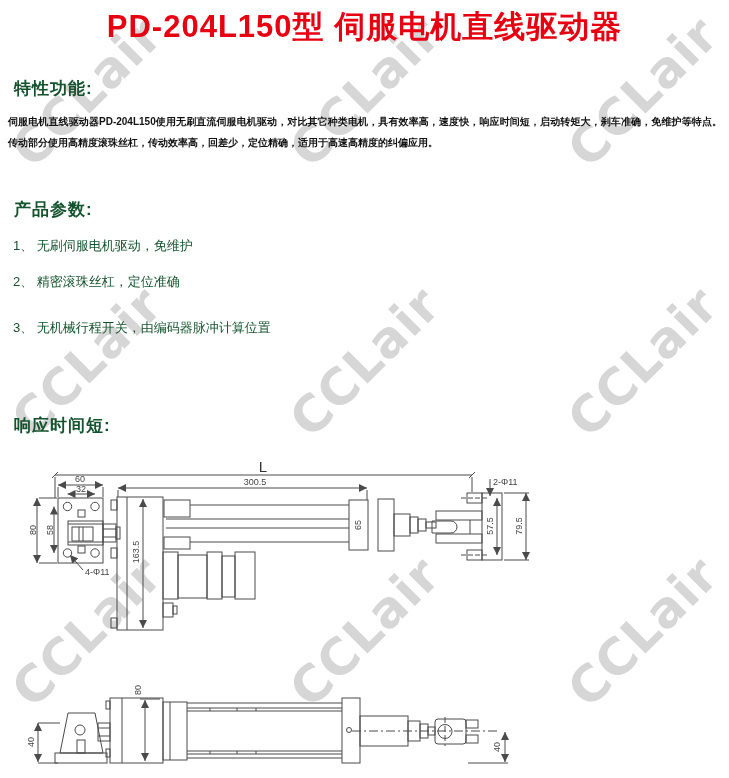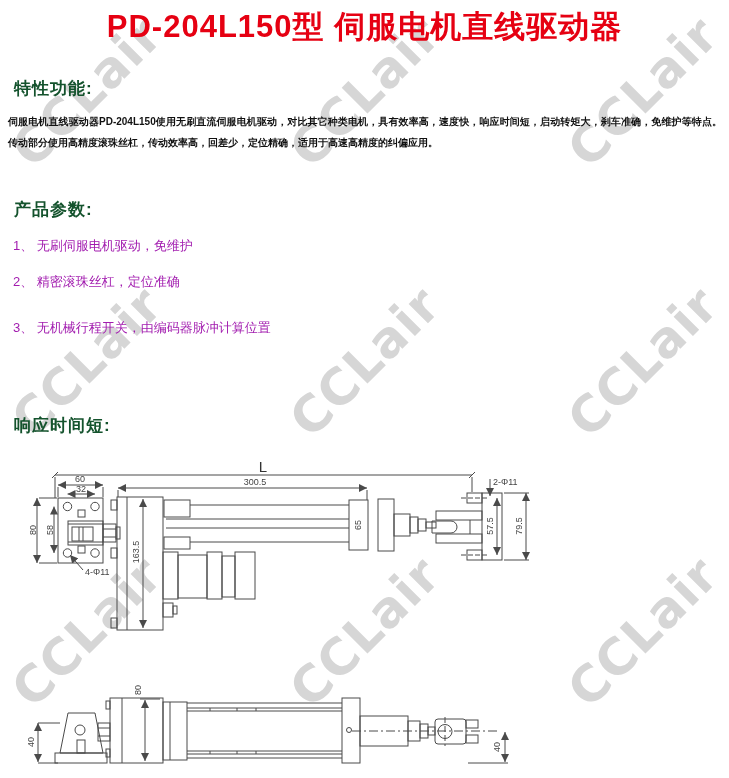--- a/index.html
+++ b/index.html
@@ -20,21 +20,21 @@
   .wm span:nth-of-type(9){left:513px;top:603px;}
   .layer{position:absolute;z-index:1;}
   .title{top:6px;left:0;width:729px;text-align:center;font-size:31px;font-weight:bold;
          color:#e60012;letter-spacing:1px;}
   .h{left:14px;font-size:17px;font-weight:bold;color:#14532d;letter-spacing:1px;}
   #h-features{top:77px;}
   #h-product{top:198px;}
   #h-install{top:414px;}
   .para{top:111px;left:8px;width:714px;font-size:10px;font-weight:bold;color:#111;
         line-height:21px;text-align:justify;}
-  .li{left:13px;font-size:13px;color:#a21caf;}
+  .li{left:13px;font-size:13px;color:#14532d;}
   #li-0{top:237px;} #li-1{top:273px;} #li-2{top:319px;} #li-3{top:345px;} #li-4{top:381px;}
   svg{position:absolute;left:0;z-index:1;}
   #dwg-front{top:448px;}
   #dwg-side{top:676px;}
   svg line, svg rect, svg circle, svg path{stroke:#4a4a4a;stroke-width:1;fill:none;}
   svg text{stroke:none;fill:#444;font-size:9px;font-family:"Liberation Sans",sans-serif;}
   svg text.big{font-size:15px;fill:#333;}
   svg .arrhead{fill:#4a4a4a;stroke:none;}
 </style>
 </head>

